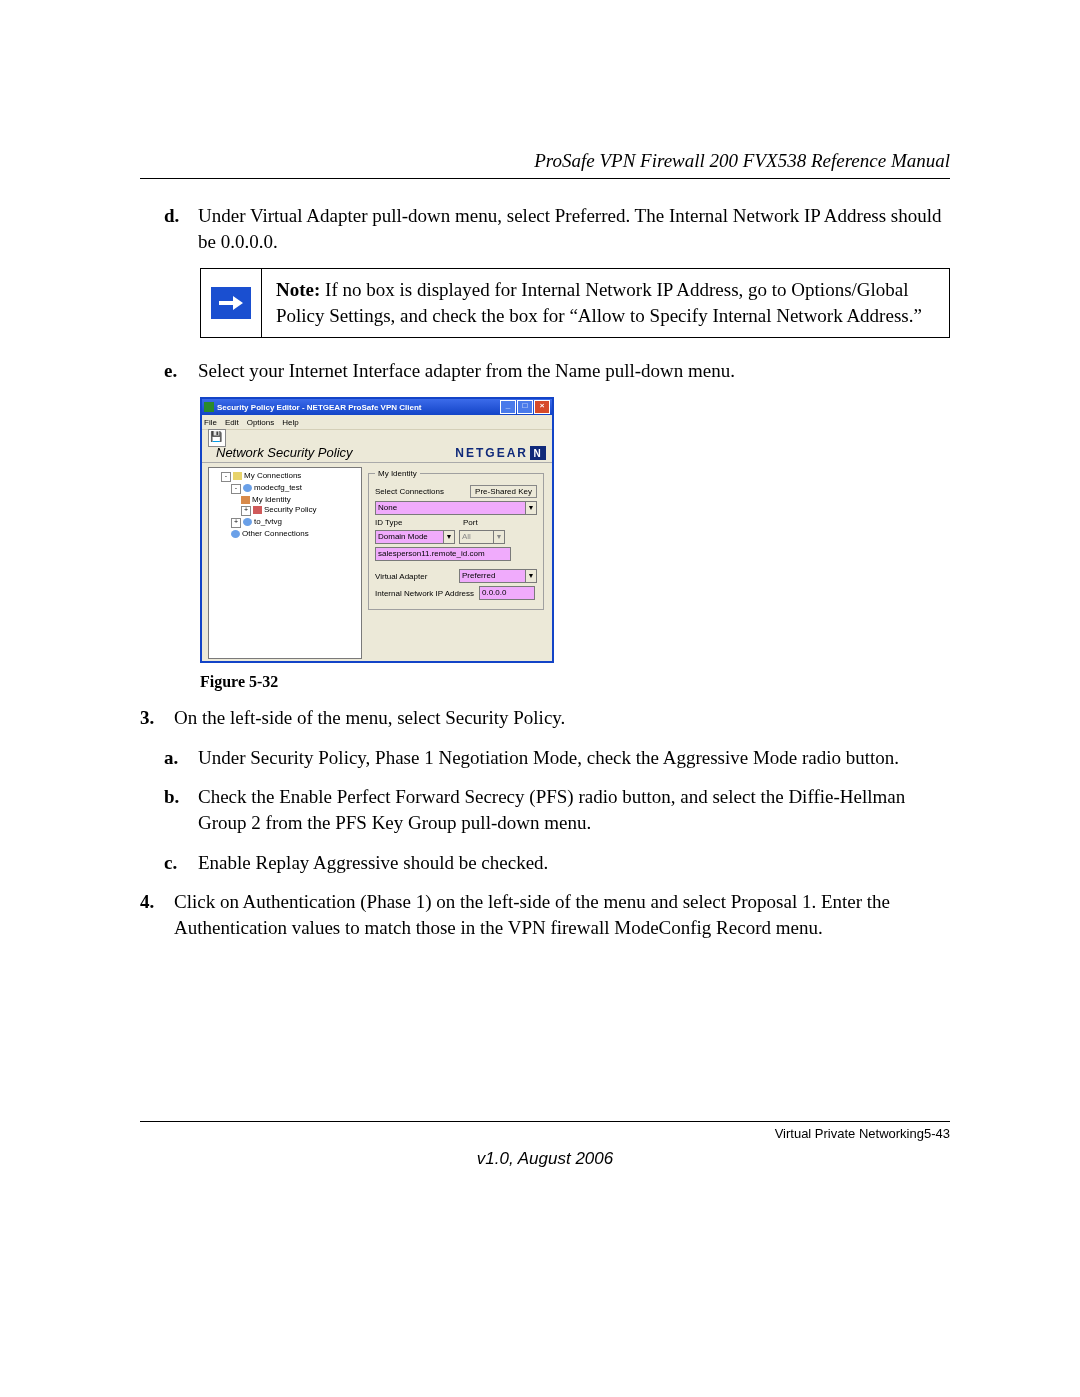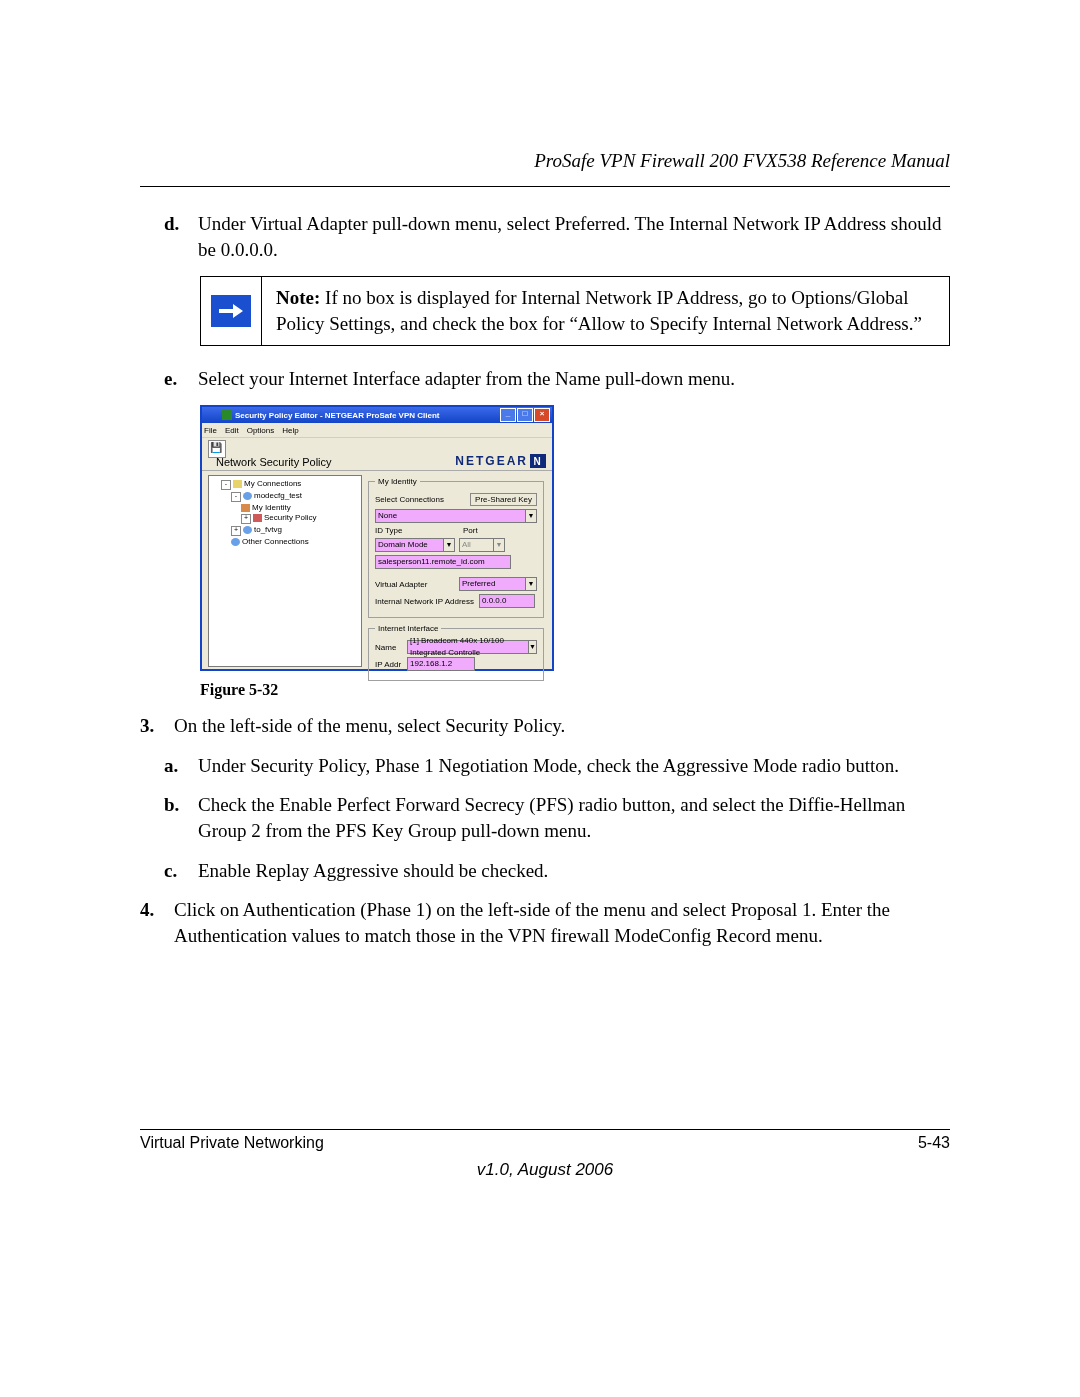--- a/index.html
+++ b/index.html
@@ -10,21 +10,21 @@
     color: #000;
     width: 1080px;
   }
   .page {
     padding: 150px 130px 60px 140px;
   }
   .header-title {
     font-style: italic;
     text-align: right;
     font-size: 19px;
-    margin-bottom: 14px;
+    margin-bottom: 6px;
   }
   .hr-top {
     border: none;
     border-top: 1.5px solid #000;
     margin: 0 0 24px 0;
   }
   .list-item {
     display: flex;
     margin-bottom: 14px;
     line-height: 1.35;
@@ -82,21 +82,21 @@
     font-family: Tahoma, Arial, sans-serif;
     font-size: 8px;
     position: relative;
   }
   .titlebar {
     height: 16px;
     background: linear-gradient(to bottom, #3b6bea, #1344c7);
     color: #fff;
     display: flex;
     align-items: center;
-    padding: 0 2px 0 20px;
+    padding: 0 2px 0 2px;
     font-weight: bold;
     font-size: 8px;
   }
   .titlebar-icon {
     width: 10px;
     height: 10px;
     background: #2a8a2a;
     margin-right: 3px;
     display: inline-block;
   }
@@ -157,24 +157,25 @@
   .netgear-mark {
     width: 16px; height: 14px;
     background: #102a7a;
     color: #fff;
     font-size: 10px;
     display: inline-flex;
     align-items: center;
     justify-content: center;
   }
   .nsp-label {
-    font-size: 11px;
+    font-size: 13px;
     padding-left: 8px;
     margin-top: -2px;
     color: #000;
+    font-style: italic;
   }
   .app-body {
     display: flex;
     height: 200px;
   }
   .tree-pane {
     width: 158px;
     margin: 4px 2px 4px 6px;
     border: 1px solid #7a7a7a;
     background: #fff;
@@ -272,23 +273,23 @@
     font-size: 16px;
     margin: 10px 0 14px 60px;
   }
   .footer-hr {
     border: none;
     border-top: 1.5px solid #000;
     margin: 180px 0 4px 0;
   }
   .footer-row {
     display: flex;
-    justify-content: space-between;
+    justify-content: flex-end;
     font-family: Arial, Helvetica, sans-serif;
-    font-size: 16px;
+    font-size: 13px;
   }
   .footer-version {
     text-align: center;
     font-style: italic;
     font-family: Liberation Sans, sans-serif;
     font-size: 17px;
     margin-top: 8px;
   }
 </style>
 </head>
@@ -405,34 +406,20 @@
               <div class="sel" style="width:72px">
                   <span>Preferred</span>
                   <span class="dd">▼</span>
                 </div>
             </div>
             <div class="row">
               <span style="width:100px">Internal Network IP Address</span>
               <div class="txt" style="width:50px">0.0.0.0</div>
             </div>
           </fieldset>
-          <fieldset>
-            <legend>Internet Interface</legend>
-            <div class="row">
-              <span style="width:28px">Name</span>
-              <div class="sel" style="flex:1">
-                  <span>[1] Broadcom 440x 10/100 Integrated Controlle</span>
-                  <span class="dd">▼</span>
-                </div>
-            </div>
-            <div class="row">
-              <span style="width:28px">IP Addr</span>
-              <div class="txt" style="width:62px">192.168.1.2</div>
-            </div>
-          </fieldset>
         </div>
       </div>
     </div>
   </div>
 
   <div class="figure-caption">Figure 5-32</div>
 
   <div class="list-item">
     <div class="list-marker-num">3.</div>
     <div class="list-body">On the left-side of the menu, select Security Policy.</div>

